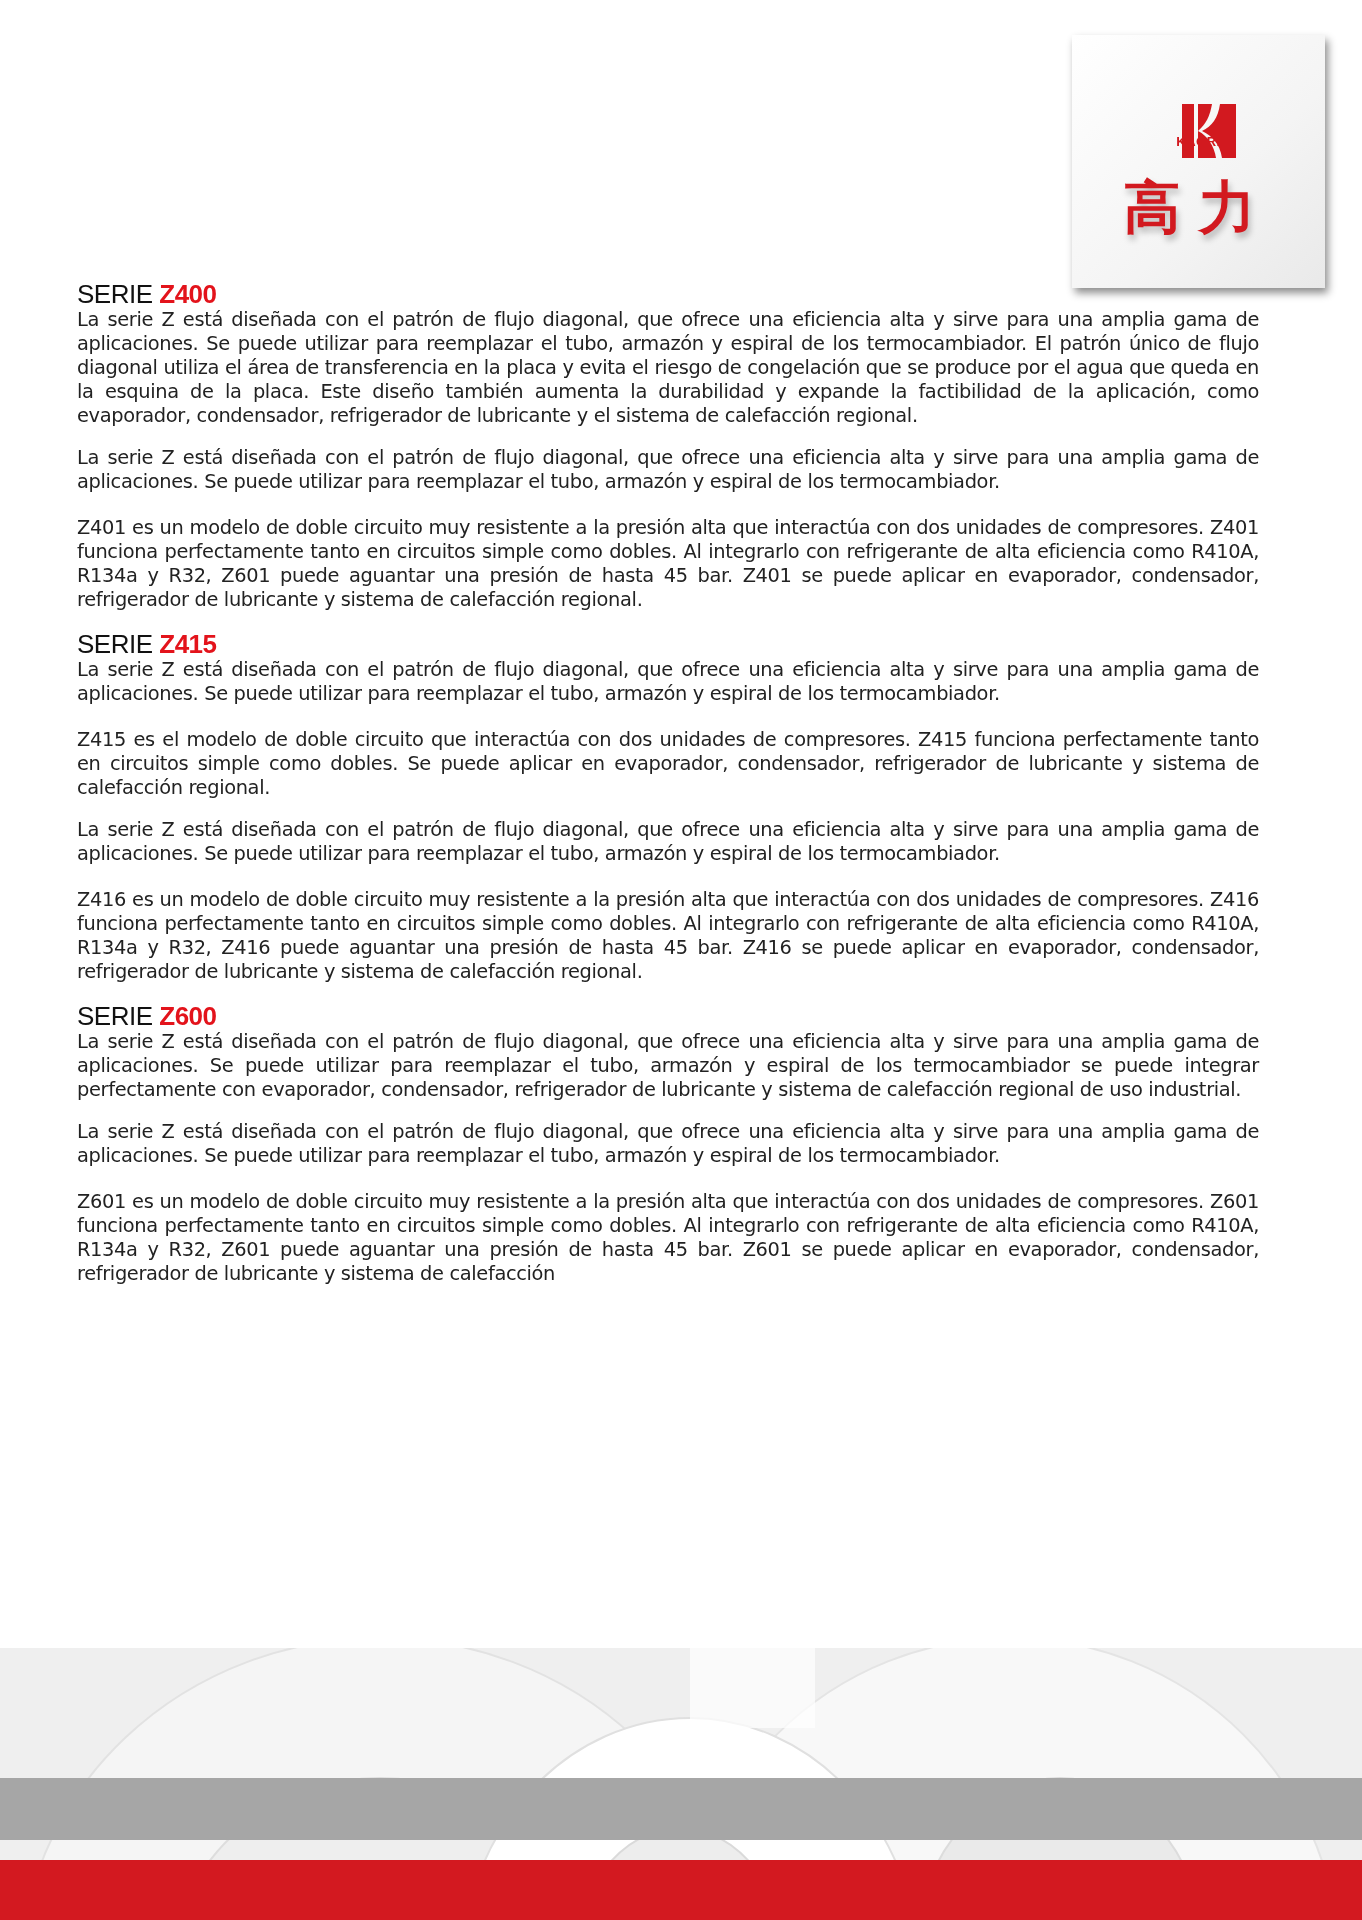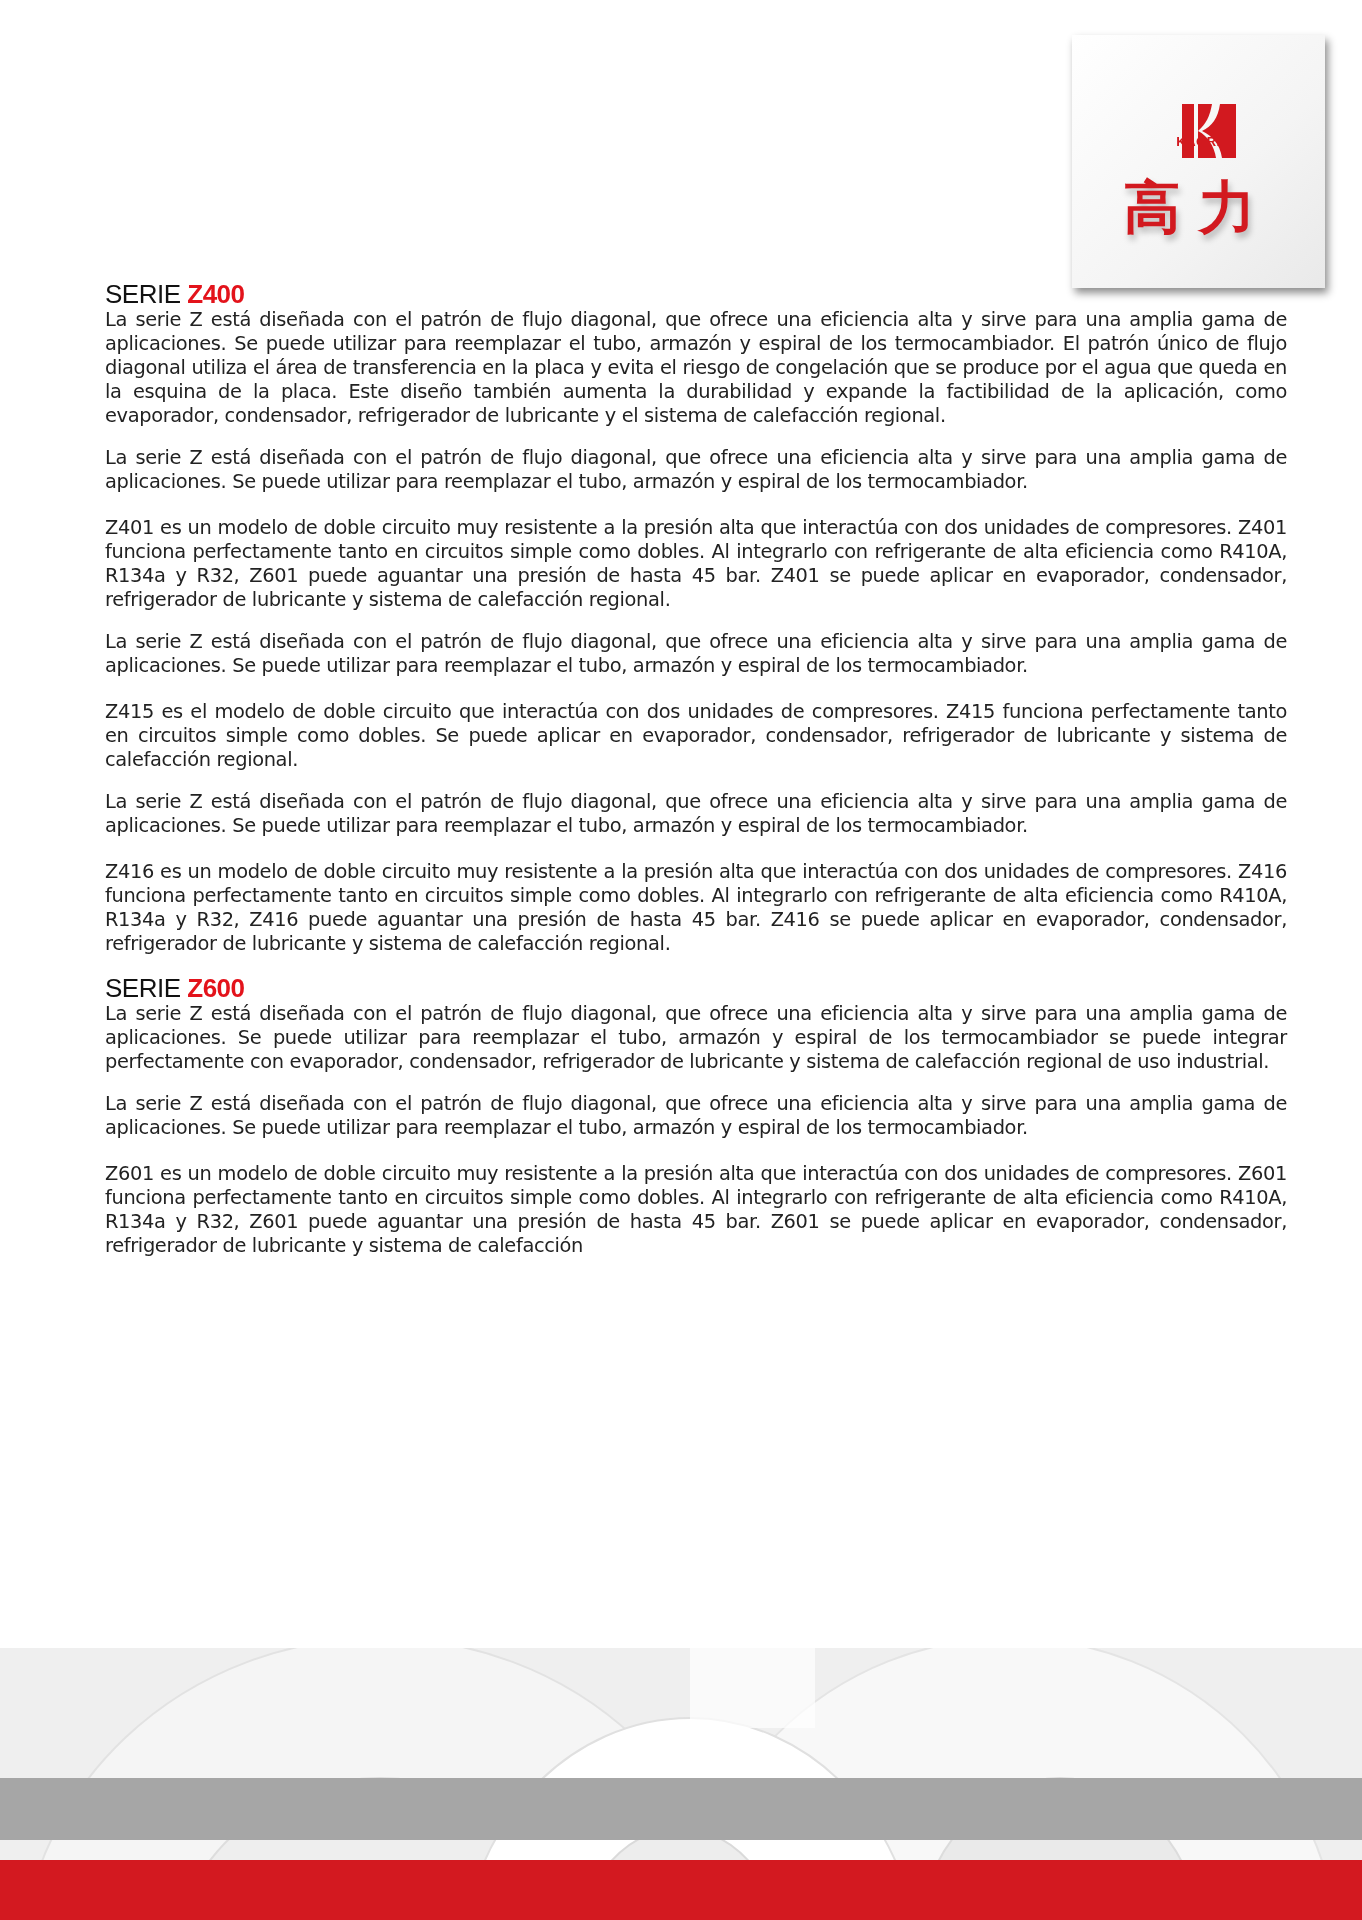--- a/index.html
+++ b/index.html
@@ -22,21 +22,21 @@
     .logo-k {
       position: absolute; left: 110px; top: 69px; width: 54px; height: 54px;
     }
     .logo-cjk {
       position: absolute; left: 0; right: 0; top: 135px; text-align: center;
       font-family: "DejaVu Sans", sans-serif; font-weight: bold; font-size: 57px;
       color: #d2191f; letter-spacing: 18px;
       text-shadow: 2px 5px 6px rgba(0,0,0,0.25);
     }
     .content {
-      position: absolute; left: 105px; top: 280px; width: 1182px;
+      position: absolute; left: 77px; top: 280px; width: 1182px;
     }
     .section { margin-bottom: 18px; }
     .serie-title {
       font-family: "Liberation Sans", sans-serif;
       font-size: 26px; line-height: 28px; color: #111;
       letter-spacing: -0.5px;
     }
     .serie-title .model { color: #e3131b; font-weight: bold; }
     .para {
       font-family: "DejaVu Sans", sans-serif;
@@ -78,20 +78,21 @@
     <div class="serie-title"><span>SERIE</span> <span class="model">Z400</span></div>
     <p class="para">La serie Z está diseñada con el patrón de flujo diagonal, que ofrece una eficiencia alta y sirve para una amplia gama de aplicaciones. Se puede utilizar para reemplazar el tubo, armazón y espiral de los termocambiador. El patrón único de flujo diagonal utiliza el área de transferencia en la placa y evita el riesgo de congelación que se produce por el agua que queda en la esquina de la placa. Este diseño también aumenta la durabilidad y expande la factibilidad de la aplicación, como evaporador, condensador, refrigerador de lubricante y el sistema de calefacción regional.</p>
   </div>
 
   <div class="section">
     <p class="para">La serie Z está diseñada con el patrón de flujo diagonal, que ofrece una eficiencia alta y sirve para una amplia gama de aplicaciones. Se puede utilizar para reemplazar el tubo, armazón y espiral de los termocambiador.</p>
     <p class="para">Z401 es un modelo de doble circuito muy resistente a la presión alta que interactúa con dos unidades de compresores. Z401 funciona perfectamente tanto en circuitos simple como dobles. Al integrarlo con refrigerante de alta eficiencia como R410A, R134a y R32, Z601 puede aguantar una presión de hasta 45 bar. Z401 se puede aplicar en evaporador, condensador, refrigerador de lubricante y sistema de calefacción regional.</p>
   </div>
 
   <div class="section">
+    <div class="serie-title"><span>SERIE</span> <span class="model">Z415</span></div>
     <p class="para">La serie Z está diseñada con el patrón de flujo diagonal, que ofrece una eficiencia alta y sirve para una amplia gama de aplicaciones. Se puede utilizar para reemplazar el tubo, armazón y espiral de los termocambiador.</p>
     <p class="para">Z415 es el modelo de doble circuito que interactúa con dos unidades de compresores. Z415 funciona perfectamente tanto en circuitos simple como dobles. Se puede aplicar en evaporador, condensador, refrigerador de lubricante y sistema de calefacción regional.</p>
   </div>
 
   <div class="section">
     <p class="para">La serie Z está diseñada con el patrón de flujo diagonal, que ofrece una eficiencia alta y sirve para una amplia gama de aplicaciones. Se puede utilizar para reemplazar el tubo, armazón y espiral de los termocambiador.</p>
     <p class="para">Z416 es un modelo de doble circuito muy resistente a la presión alta que interactúa con dos unidades de compresores. Z416 funciona perfectamente tanto en circuitos simple como dobles. Al integrarlo con refrigerante de alta eficiencia como R410A, R134a y R32, Z416 puede aguantar una presión de hasta 45 bar. Z416 se puede aplicar en evaporador, condensador, refrigerador de lubricante y sistema de calefacción regional.</p>
   </div>
 
   <div class="section">

